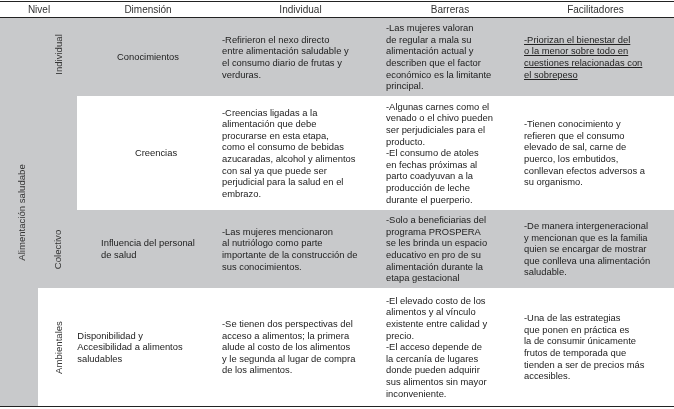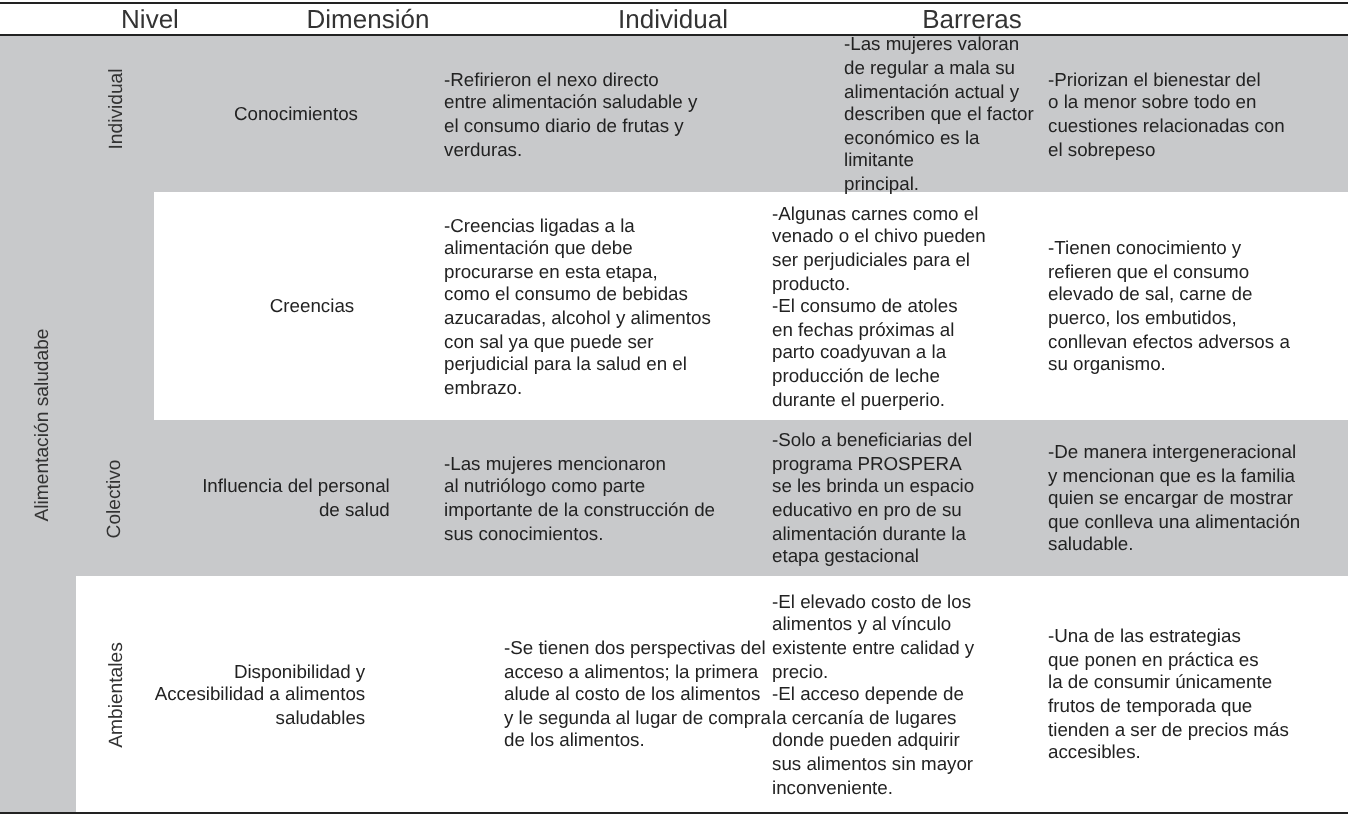--- a/index.html
+++ b/index.html
@@ -2,40 +2,41 @@
 <html><head>
   <meta charset="utf-8">
   <style>
     html, body { margin: 0; padding: 0; background: #ffffff; }
     body { width: 674px; height: 409px; position: relative; overflow: hidden;
            font-family: "Liberation Sans", sans-serif; color: #222; font-size: 9.4px; }
     .tbl { position: absolute; left: 0; top: 0; width: 674px; height: 409px; }
     .rule-top { position: absolute; left: 0; top: 1px; width: 674px; height: 1px; background: #222; }
     .rule-head { position: absolute; left: 0; top: 17px; width: 674px; height: 1px; background: #222; }
     .rule-bottom { position: absolute; left: 0; top: 406px; width: 674px; height: 1px; background: #222; }
-    .hdr { position: absolute; top: 3px; height: 13px; line-height: 13px; text-align: center; font-size: 13px; color: #333; padding-left: 36px; }
+    .hdr { position: absolute; top: 3px; height: 13px; line-height: 13px; text-align: center; font-size: 10px; color: #333; }
     .gray { background: #c8c9cb; }
     .white { background: #ffffff; }
     .blk { position: absolute; }
     .cell { position: absolute; display: flex; align-items: center; box-sizing: border-box; }
-    .cell.center { justify-content: center; text-align: right; }
+    .cell.center { justify-content: center; text-align: left; }
     .cell .txt { line-height: 11.6px; }
     .vert { position: absolute; display: flex; align-items: center; justify-content: center; }
     .vert span { display: inline-block; transform: rotate(-90deg); white-space: nowrap; font-size: 9.6px; color: #333; }
   </style>
 </head>
 <body>
 
 <div class="tbl">
 
   <div class="rule-top"></div>
   <div class="hdr" style="left:0;width:78px;">Nivel</div>
   <div class="hdr" style="left:78px;width:140px;">Dimensión</div>
   <div class="hdr" style="left:218px;width:165px;">Individual</div>
   <div class="hdr" style="left:383px;width:134px;">Barreras</div>
+  <div class="hdr" style="left:517px;width:157px;">Facilitadores</div>
   <div class="rule-head"></div>
 
   <div class="blk gray" style="left:0;top:18px;width:674px;height:78px;"></div>
   <div class="blk gray" style="left:0;top:96px;width:77px;height:114px;"></div>
   <div class="blk white" style="left:77px;top:96px;width:597px;height:114px;"></div>
   <div class="blk gray" style="left:0;top:210px;width:674px;height:78px;"></div>
   <div class="blk gray" style="left:0;top:288px;width:38px;height:118px;"></div>
   <div class="blk white" style="left:38px;top:288px;width:636px;height:118px;"></div>
 
   <div class="vert" style="left:8px;top:18px;width:26px;height:388px;">
@@ -54,28 +55,28 @@
   <div class="cell center" style="left:78px;top:18px;width:140px;height:78px;">
     <div class="txt" style="white-space:pre-line;">Conocimientos</div>
   </div>
   <div class="cell" style="left:222px;top:18px;width:165px;height:78px;">
     <div class="txt" style="white-space:pre-line;">-Refirieron el nexo directo
 entre alimentación saludable y
 el consumo diario de frutas y
 verduras.</div>
   </div>
   <div class="cell" style="left:386px;top:18px;width:134px;height:78px;">
-    <div class="txt" style="white-space:pre-line;margin-left:36px;">-Las mujeres valoran
+    <div class="txt" style="white-space:pre-line;">-Las mujeres valoran
 de regular a mala su
 alimentación actual y
 describen que el factor
 económico es la limitante
 principal.</div>
   </div>
-  <div class="cell" style="left:524px;top:18px;width:150px;height:78px;">
+  <div class="cell" style="left:524px;top:18px;width:150px;height:78px;text-decoration:underline;">
     <div class="txt" style="white-space:pre-line;">-Priorizan el bienestar del
 o la menor sobre todo en
 cuestiones relacionadas con
 el sobrepeso</div>
   </div>
 
   <div class="cell center" style="left:78px;top:96px;width:140px;height:114px;padding-left:16px;">
     <div class="txt" style="white-space:pre-line;">Creencias</div>
   </div>
   <div class="cell" style="left:222px;top:96px;width:165px;height:114px;">
@@ -133,21 +134,21 @@
 que conlleva una alimentación
 saludable.</div>
   </div>
 
   <div class="cell center" style="left:60px;top:288px;width:140px;height:118px;">
     <div class="txt" style="white-space:pre-line;">Disponibilidad y
 Accesibilidad a alimentos
 saludables</div>
   </div>
   <div class="cell" style="left:222px;top:288px;width:165px;height:118px;">
-    <div class="txt" style="white-space:pre-line;margin-left:30px;">-Se tienen dos perspectivas del
+    <div class="txt" style="white-space:pre-line;">-Se tienen dos perspectivas del
 acceso a alimentos; la primera
 alude al costo de los alimentos
 y le segunda al lugar de compra
 de los alimentos.</div>
   </div>
   <div class="cell" style="left:386px;top:288px;width:134px;height:118px;">
     <div class="txt" style="white-space:pre-line;">-El elevado costo de los
 alimentos y al vínculo
 existente entre calidad y
 precio.

